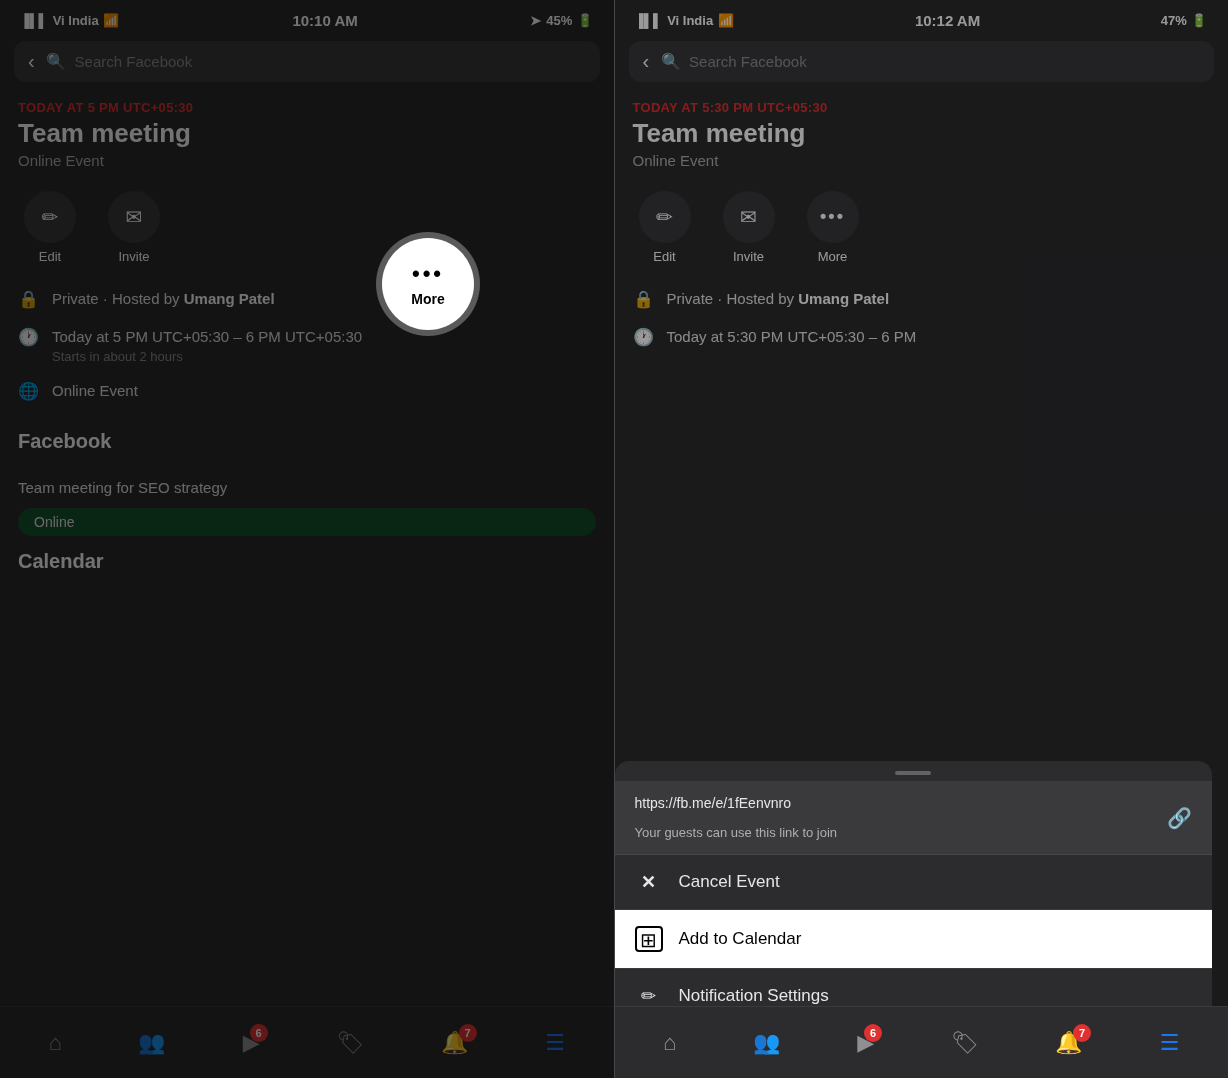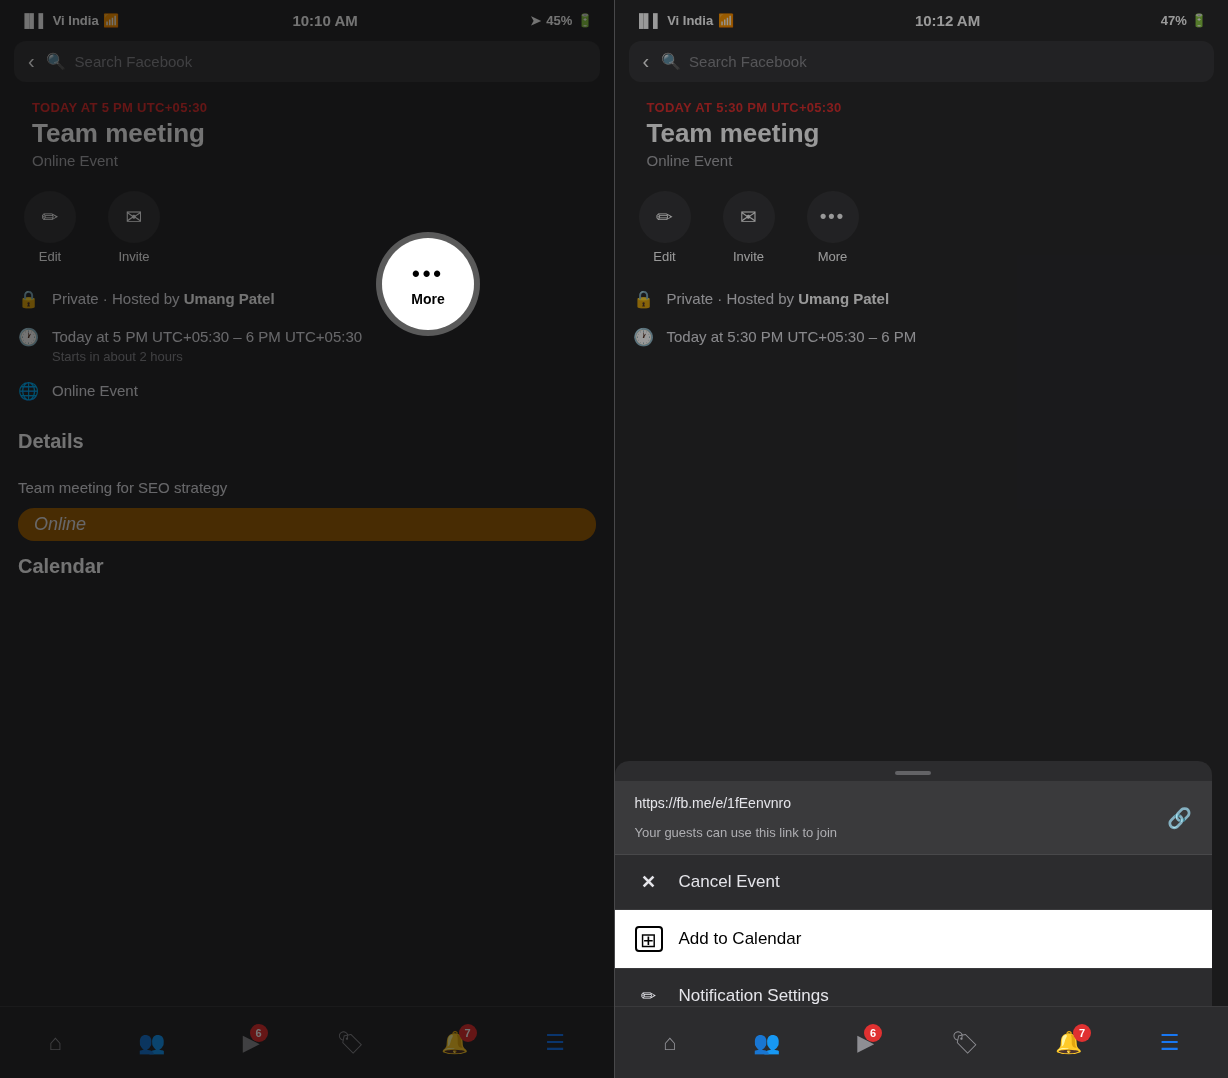--- a/index.html
+++ b/index.html
@@ -65,21 +65,21 @@
       color: #8e8e93;
     }
     .search-bar .placeholder-text {
       font-size: 15px;
       color: #8e8e93;
       text-align: center;
     }
 
     
     .event-header {
-      padding: 8px 32px 6px;
+      padding: 8px 18px 6px;
     }
     .event-date {
       color: #e03131;
       font-size: 13px;
       font-weight: 700;
       letter-spacing: 0.3px;
       margin-bottom: 4px;
     }
     .event-title {
       font-size: 26px;
@@ -167,27 +167,26 @@
     .section-body {
       font-size: 15px;
       color: #e5e5ea;
       padding: 2px 18px 8px;
       margin-top: 20px;
     }
 
     
     .tag-pill {
       display: inline-block;
-      background: #a16207;
+      background: #14532d;
       border-radius: 16px;
       padding: 6px 16px;
-      font-size: 18px;
+      font-size: 14px;
       color: #e5e5ea;
       margin: 4px 18px;
-      font-style: italic;
     }
 
     
     .responses-heading {
       font-size: 20px;
       font-weight: 800;
       color: #fff;
       padding: 10px 18px 4px;
     }
 
@@ -419,21 +418,21 @@
         <div class="detail-text">Today at 5 PM UTC+05:30 – 6 PM UTC+05:30</div>
         <div class="detail-subtext">Starts in about 2 hours</div>
       </div>
     </div>
     <div class="detail-row">
       <span class="detail-icon">🌐</span>
       <div class="detail-text">Online Event</div>
     </div>
   </div>
 
-  <div class="section-heading">Details</div>
+  <div class="section-heading">Facebook</div>
   <div class="section-body">Team meeting for SEO strategy</div>
   <div class="tag-pill">Online</div>
 
   <div class="responses-heading">Calendar</div>
 
   <div class="bottom-nav">
     <div class="nav-item">
       <span class="nav-icon">⌂</span>
     </div>
     <div class="nav-item">

